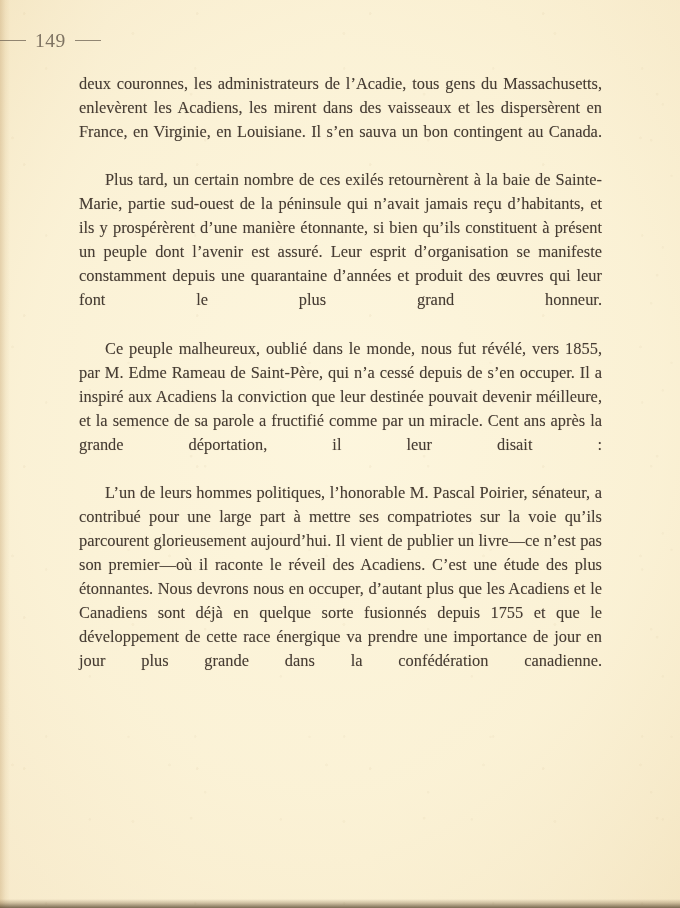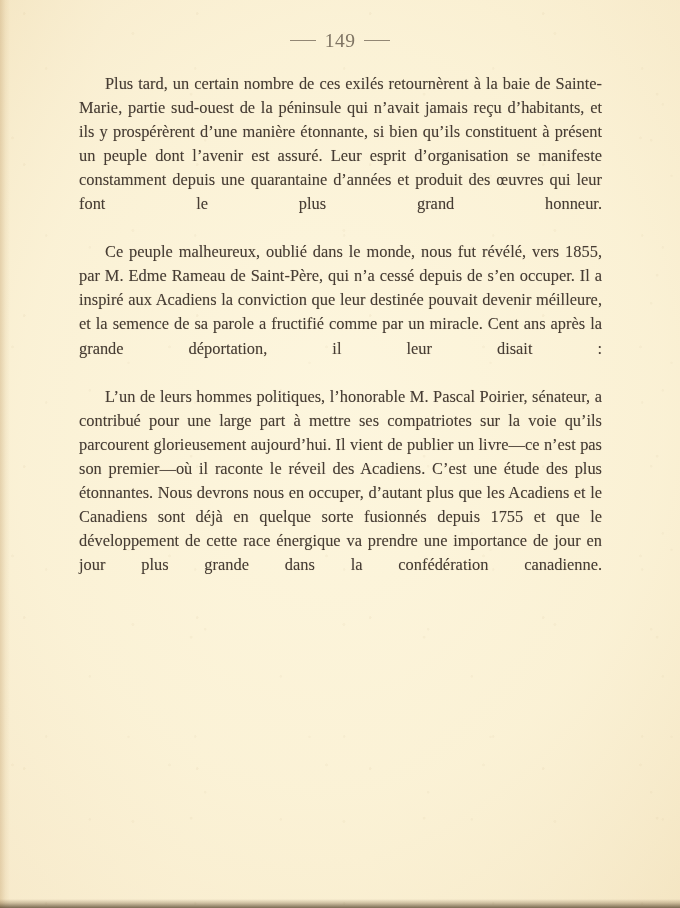--- a/index.html
+++ b/index.html
@@ -80,21 +80,20 @@
       rgba(210,180,132,0.00) 100%);
     pointer-events: none;
   }
 
   
   .folio {
     position: absolute;
     top: 30px;
     left: 0;
     width: 680px;
-    text-align: center;
     font-size: 19.5px;
     letter-spacing: 0.5px;
     color: #6e6354;
     opacity: 0.88;
   }
   .folio .rule {
     display: inline-block;
     vertical-align: 0.30em;
     width: 26px;
     height: 1.6px;
@@ -141,20 +140,21 @@
 <div class="page">
 
   <div class="grain"></div>
   <div class="scan-edge-left"></div>
 
   <div class="folio">
     <span class="rule"></span><span class="num">149</span><span class="rule"></span>
   </div>
 
   <div class="textblock">
+    <p class="no-indent">deux couronnes, les administrateurs de l’Acadie, tous gens du Massachusetts, enlevèrent les Acadiens, les mirent dans des vaisseaux et les dispersèrent en France, en Virginie, en Louisiane. Il s’en sauva un bon contingent au Canada.</p>
     <p>Plus tard, un certain nombre de ces exilés retournèrent à la baie de Sainte-Marie, partie sud-ouest de la péninsule qui n’avait jamais reçu d’habitants, et ils y prospérèrent d’une manière étonnante, si bien qu’ils constituent à présent un peuple dont l’avenir est assuré. Leur esprit d’organisation se manifeste constamment depuis une quarantaine d’années et produit des œuvres qui leur font le plus grand honneur.</p>
     <p>Ce peuple malheureux, oublié dans le monde, nous fut révélé, vers 1855, par M. Edme Rameau de Saint-Père, qui n’a cessé depuis de s’en occuper. Il a inspiré aux Acadiens la conviction que leur destinée pouvait devenir méilleure, et la semence de sa parole a fructifié comme par un miracle. Cent ans après la grande déportation, il leur disait :</p>
     <p>L’un de leurs hommes politiques, l’honorable M. Pascal Poirier, sénateur, a contribué pour une large part à mettre ses compatriotes sur la voie qu’ils parcourent glorieusement aujourd’hui. Il vient de publier un livre—ce n’est pas son premier—où il raconte le réveil des Acadiens. C’est une étude des plus étonnantes. Nous devrons nous en occuper, d’autant plus que les Acadiens et le Canadiens sont déjà en quelque sorte fusionnés depuis 1755 et que le développement de cette race énergique va prendre une importance de jour en jour plus grande dans la confédération canadienne.</p>
   </div>
 
   <div class="scan-edge-bottom"></div>
 
 </div>
 
 </body></html>

